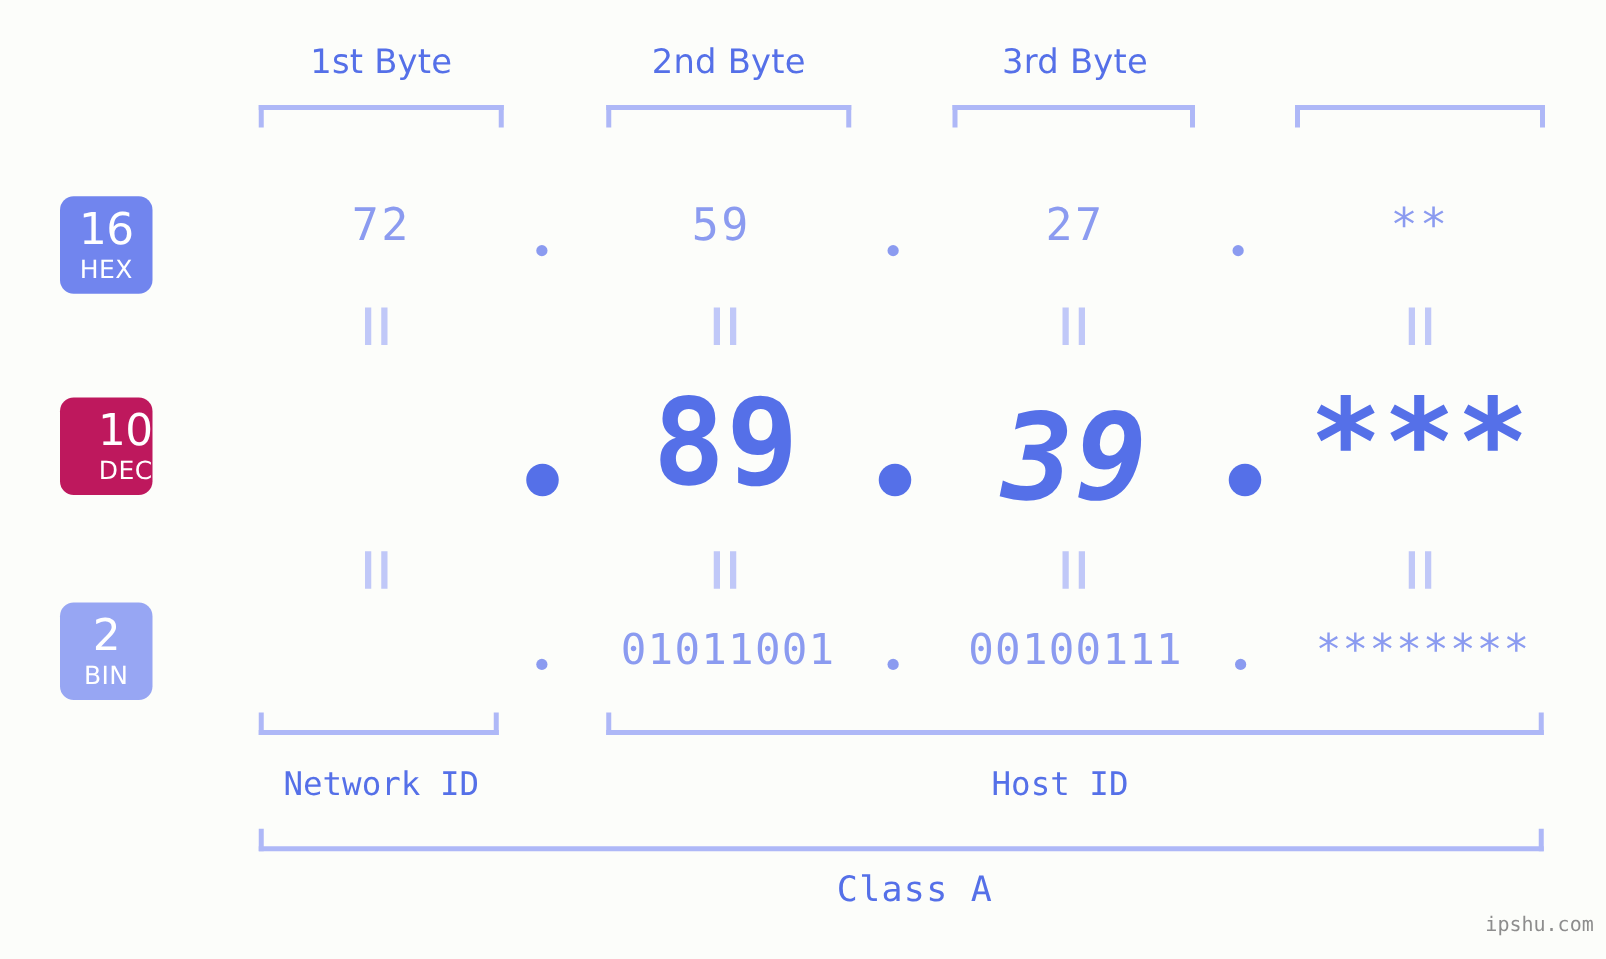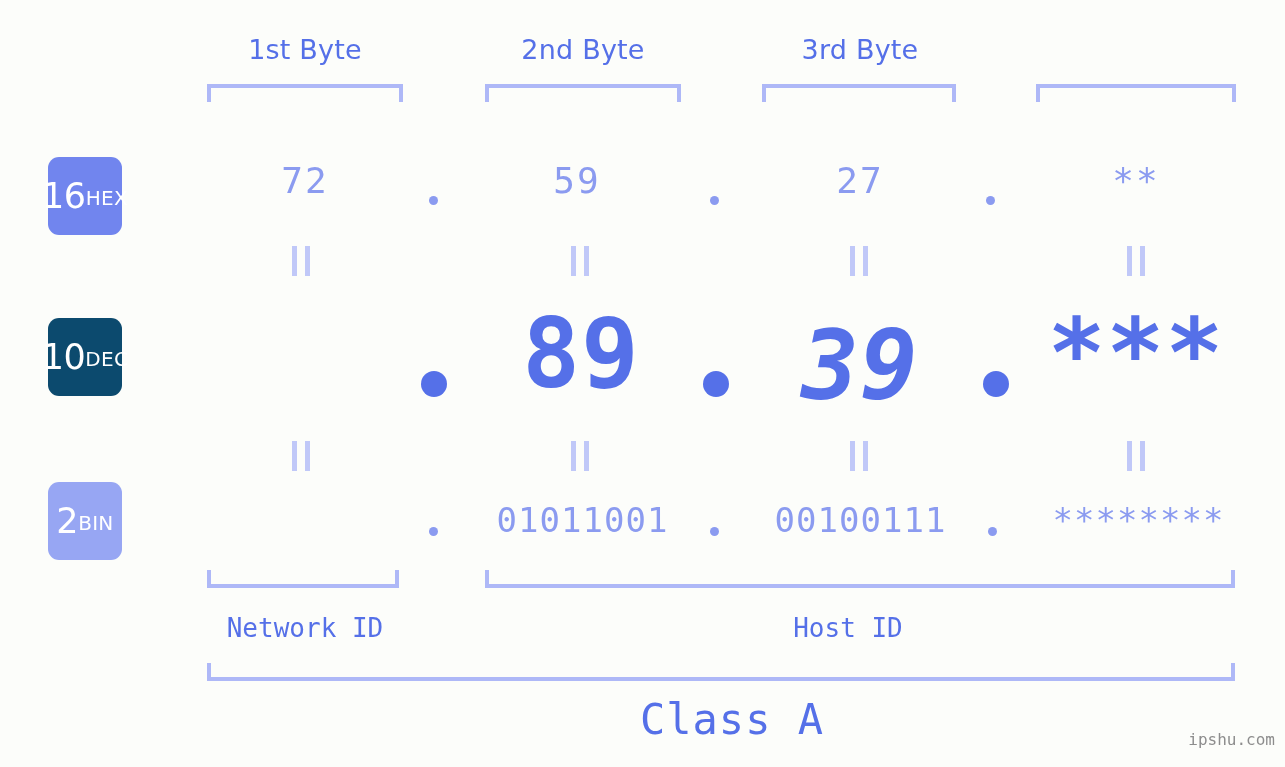--- a/index.html
+++ b/index.html
@@ -49,21 +49,21 @@
   }
 
   
   .badge {
     position: absolute;
     width: 74px;
     height: 78px;
     border-radius: 11px;
     color: #ffffff;
     display: flex;
-    flex-direction: row;
+    flex-direction: column;
     align-items: center;
     justify-content: center;
     font-family: "DejaVu Sans", sans-serif;
     line-height: 1;
   }
   .badge .num {
     font-size: 35px;
     font-weight: 400;
     letter-spacing: -0.5px;
   }
@@ -146,21 +146,21 @@
     color: #5570e8;
     font-family: "DejaVu Sans Mono", monospace;
     font-size: 26px;
     white-space: nowrap;
   }
   .class-label {
     position: absolute;
     text-align: center;
     color: #5570e8;
     font-family: "DejaVu Sans Mono", monospace;
-    font-size: 42px;
+    font-size: 28px;
     white-space: nowrap;
     letter-spacing: 1px;
   }
 
   .watermark {
     position: absolute;
     right: 10px;
     bottom: 18px;
     color: #8d8d8d;
     font-family: "DejaVu Sans Mono", monospace;
@@ -179,21 +179,21 @@
   <div class="bracket top" style="left:207px; top:84px; width:196px;"></div>
   <div class="bracket top" style="left:485px; top:84px; width:196px;"></div>
   <div class="bracket top" style="left:762px; top:84px; width:194px;"></div>
   <div class="bracket top" style="left:1036px; top:84px; width:200px;"></div>
 
   <div class="badge" style="left:48px; top:157px; background:#7185ee;">
     <span class="num">16</span>
     <span class="abbr">HEX</span>
   </div>
 
-  <div class="badge" style="left:48px; top:318px; background:#0c4a6e;">
+  <div class="badge" style="left:48px; top:318px; background:#be185d;align-items:flex-end;">
     <span class="num">10</span>
     <span class="abbr">DEC</span>
   </div>
 
   <div class="badge" style="left:48px; top:482px; background:#97a6f3;">
     <span class="num">2</span>
     <span class="abbr">BIN</span>
   </div>
 
   <div class="row hexrow" style="top:160px; height:60px;">

